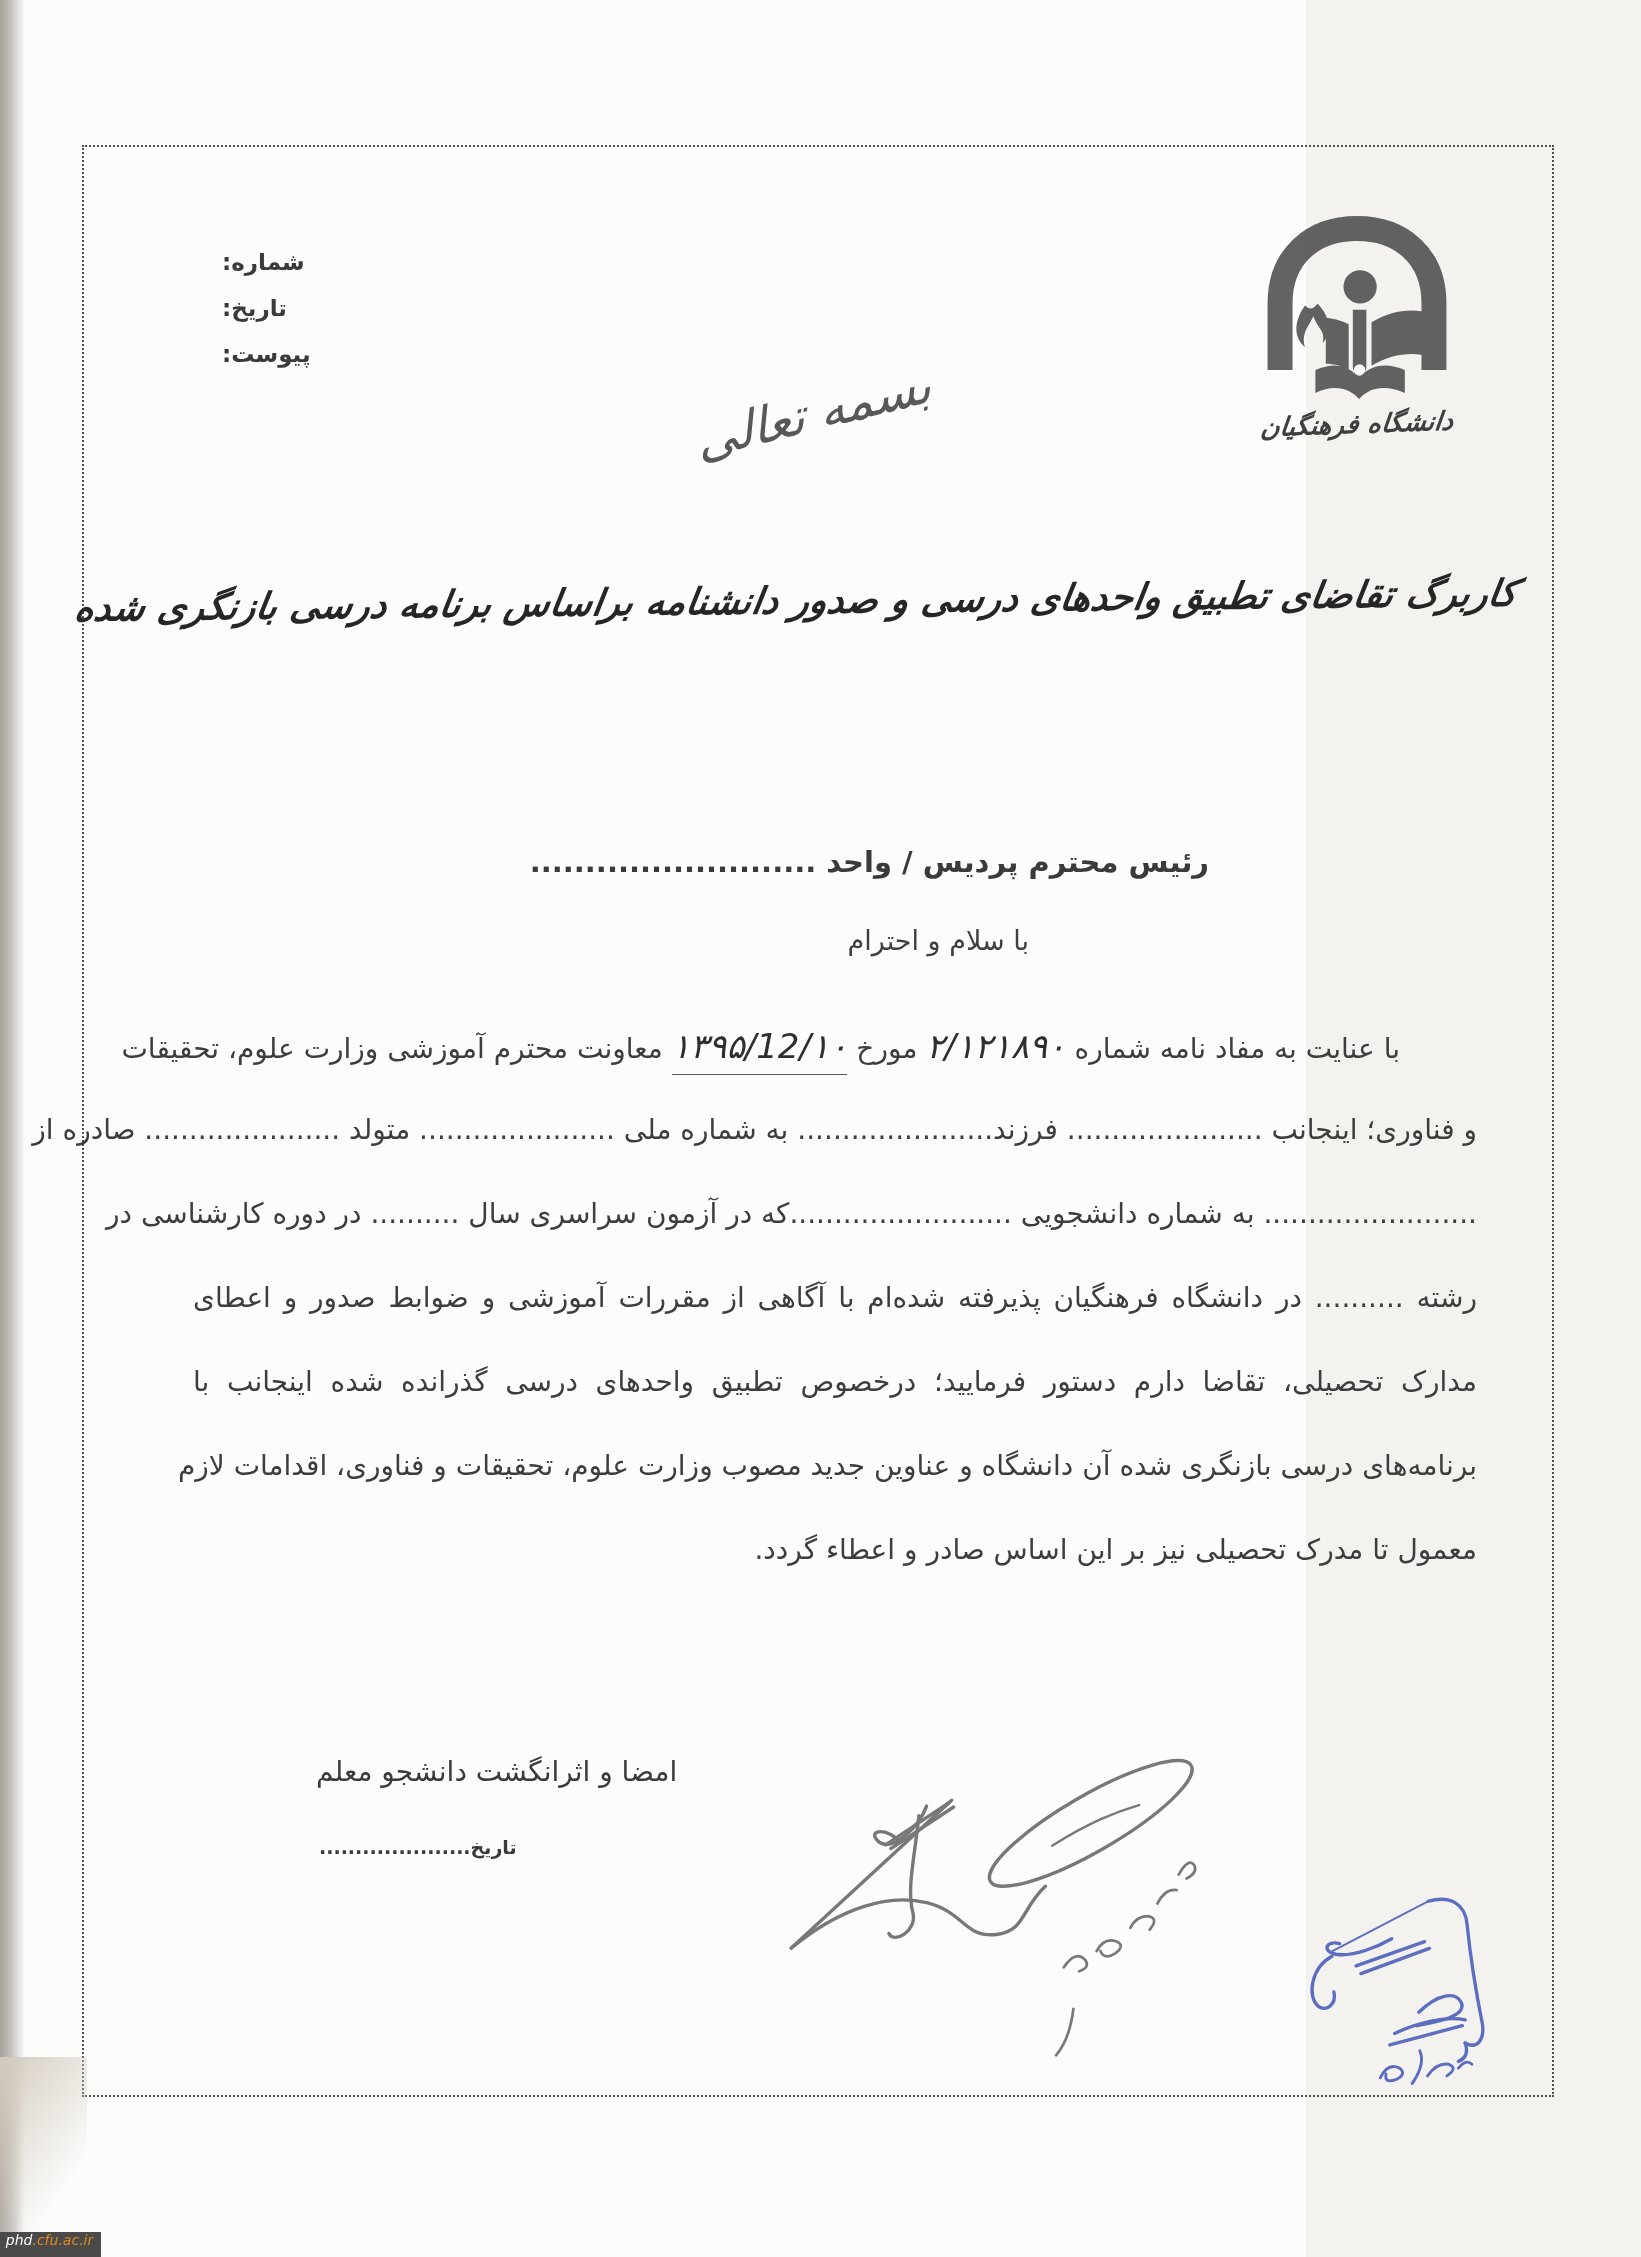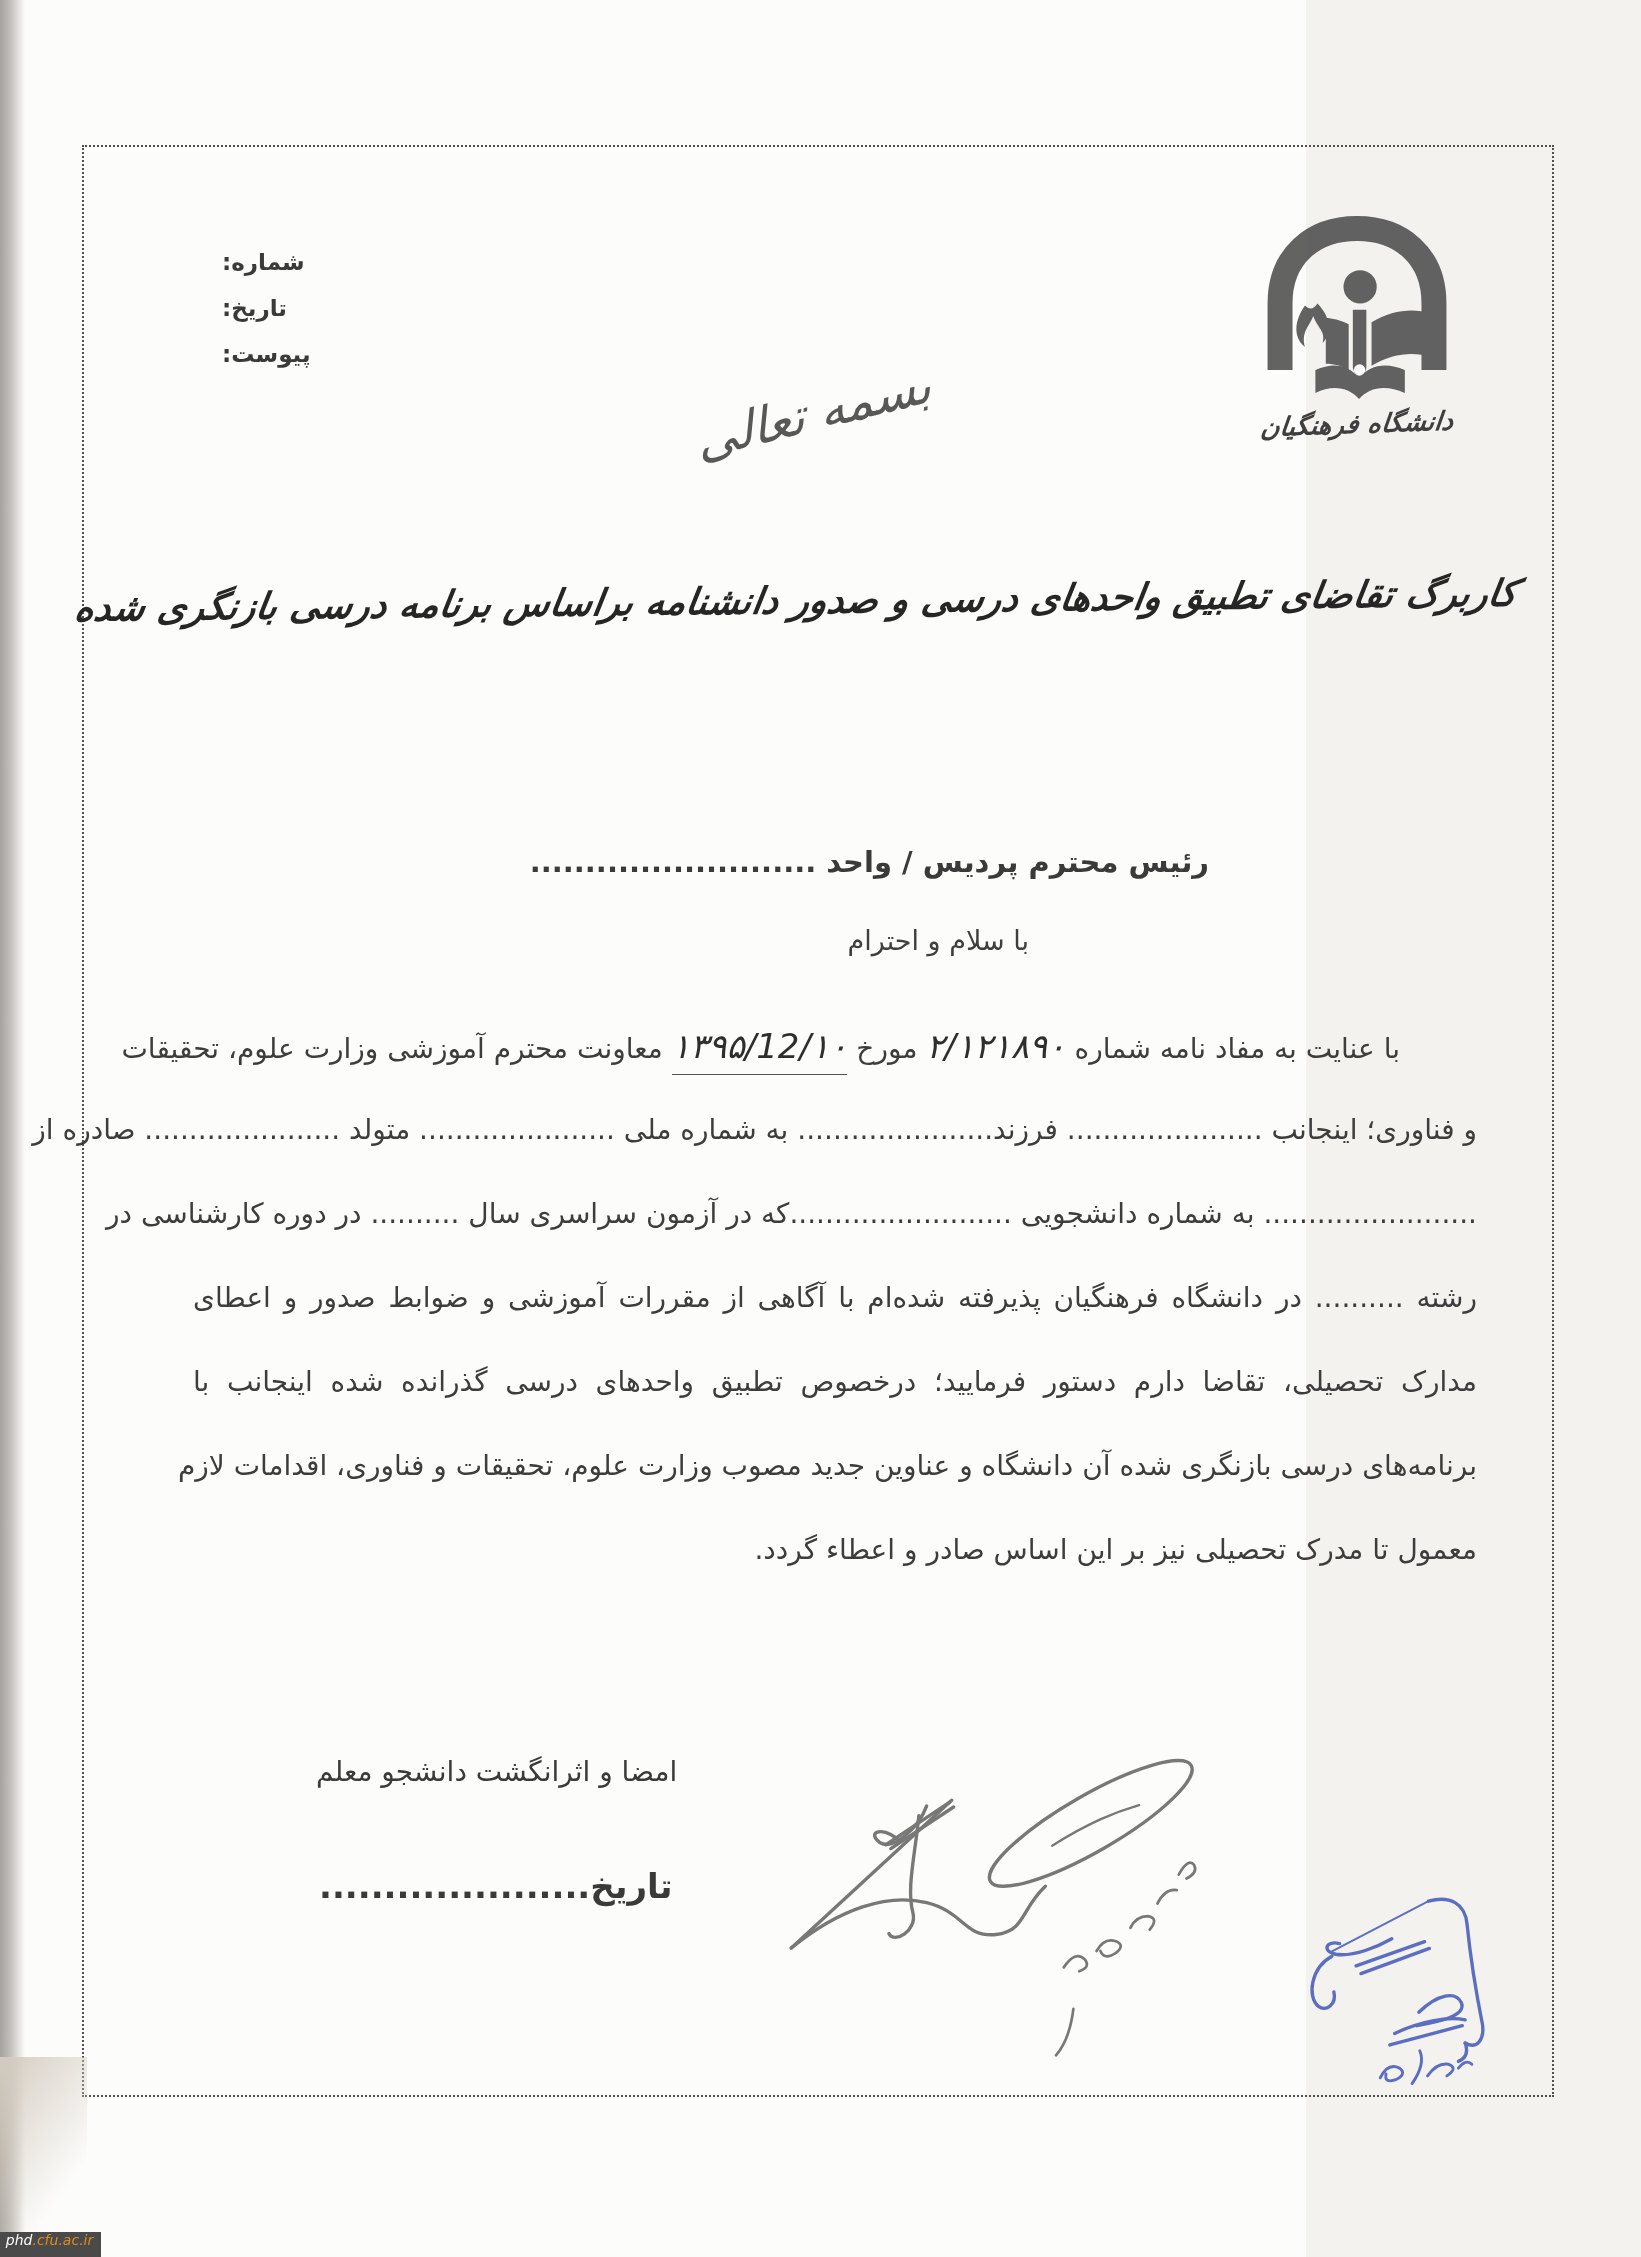--- a/index.html
+++ b/index.html
@@ -80,21 +80,21 @@
   }
   .underlined-date {
     border-bottom: 1.9px solid #555; padding-bottom: 7.7px;
   }
   .sig-label {
     position: absolute; left: 316px; top: 1755px;
     direction: rtl; font-size: 28px; font-weight: normal; color: #3a3a3a;
   }
   .sig-date {
     position: absolute; left: 319px; top: 1836px;
-    direction: rtl; font-size: 34px; font-weight: bold; color: #3a3a3a; margin-top: 30px;
+    direction: rtl; font-size: 19px; font-weight: bold; color: #3a3a3a;
   }
   .sig-gray { position: absolute; left: 772px; top: 1719px; width: 483px; height: 348px; }
   .sig-blue { position: absolute; left: 1303px; top: 1878px; width: 222px; height: 222px; }
   .watermark {
     position: absolute; left: 0; top: 2232px; height: 25px;
     background: #4a4a4a; display: flex; align-items: flex-start;
     padding: 0 7.7px 0 5.8px;
     font-size: 14px; font-style: italic; font-weight: normal;
     letter-spacing: 0px;
   }

